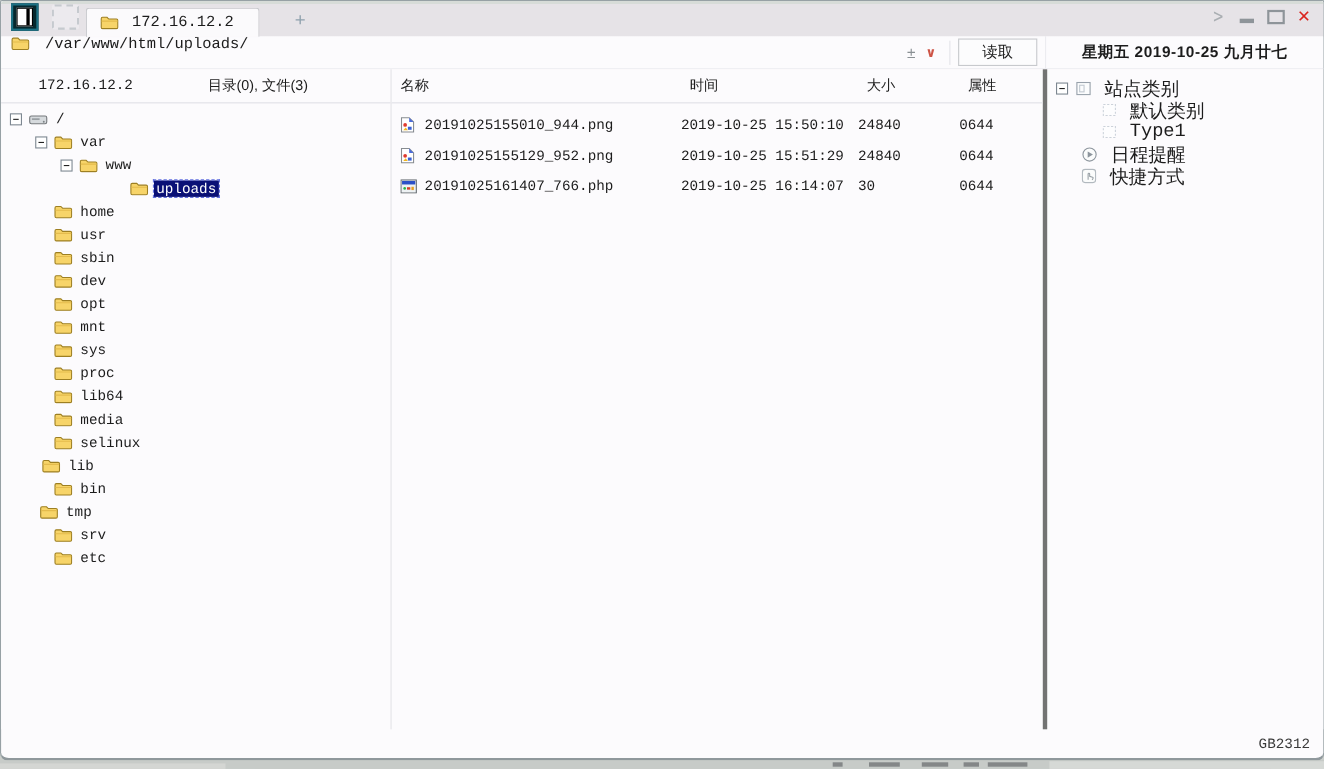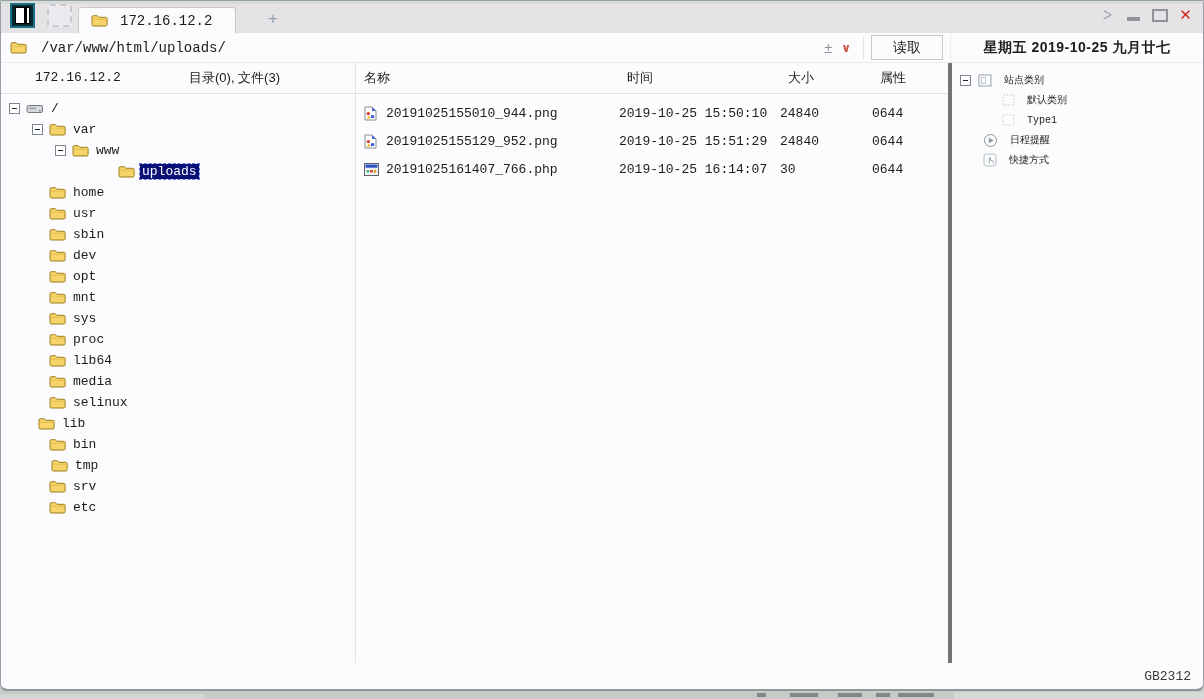--- a/index.html
+++ b/index.html
@@ -40,21 +40,21 @@
   .tab .lbl{font-size:14px;}
   .newtab{margin:0 0 9px 32px;color:#90a2ae;font-size:17px;line-height:10px;cursor:default;}
   .wctrls{position:absolute;right:8px;top:5px;display:flex;align-items:center;gap:7px;}
   .wbtn{width:19px;height:18px;display:flex;align-items:center;justify-content:center;}
   .chev{color:#a9aeb2;font-size:15px;transform:scaleY(1.25);font-family:"DejaVu Sans Mono",monospace;}
   .minbar{width:13px;height:4px;background:#8e9499;margin-top:7px;}
   .maxbox{width:12px;height:9px;border:2px solid #8e9499;}
   .closex{color:#da251f;font-size:15px;font-weight:bold;}
 
   
-  .addrrow{flex:0 0 29px;display:flex;align-items:center;background:#fcfbfd;border-bottom:1px solid #ececf0;}
+  .addrrow{flex:0 0 29px;display:flex;align-items:flex-start;background:#fcfbfd;border-bottom:1px solid #ececf0;}
   .addr-folder{margin-left:9px;display:flex;}
   .path{margin-left:9px;font-size:14px;}
   .addr-right{margin-left:auto;display:flex;align-items:center;height:100%;}
   .pm{color:#8a9094;font-size:14px;}
   .dd{color:#cd5446;font-size:12px;margin:0 12px 0 9px;font-weight:bold;}
   .vsep{width:1px;height:22px;background:#e4e4e8;}
   .readbtn{width:70px;height:23px;margin:0 7px;background:#fcfcfd;border:1px solid #c7c9cd;
     display:flex;align-items:center;justify-content:center;font-size:14px;cursor:default;}
   .datebox{width:252px;height:100%;display:flex;align-items:center;justify-content:center;
     font-size:14px;border-left:1px solid #ececf0;letter-spacing:0.5px;font-weight:bold;}
@@ -86,21 +86,21 @@
 
   
   .flist{padding-top:5px;}
   .frow{height:28px;display:flex;align-items:center;padding-left:8px;font-size:13px;}
   .ficn{width:22px;flex:0 0 22px;display:flex;align-items:center;}
   .fname{width:233px;flex:0 0 233px;white-space:pre;overflow:hidden;}
   .ftime{width:161px;flex:0 0 161px;}
   .fsize{width:92px;flex:0 0 92px;}
 
   
-  .rrow{height:20px;display:flex;align-items:center;font-size:10px;}
+  .rrow{height:20px;display:flex;align-items:center;font-size:17px;}
   .rrow .rlabel{margin-left:7px;white-space:pre;}
   .rrow .ebox{margin-right:7px;}
 
   
   .status{flex:0 0 26px;display:flex;align-items:center;justify-content:flex-end;
     padding-right:12px;font-size:13px;color:#3a3a3a;}
 
   
   .desk{position:absolute;left:0;bottom:0;width:1204px;height:8px;background:#c7cbc8;}
   .desk .lite{position:absolute;right:0;bottom:0;width:250px;height:7px;background:#d6d9d6;}
@@ -342,21 +342,21 @@
           <div class="trow" style="padding-left:31px">
             <span class="eslot"></span>
             <span class="icn">
               <svg width="17" height="13" viewBox="0 0 17 13">
                 <path d="M1 3c0-.8.5-1.3 1.2-1.3h4.1l1.6 1.6h7c.7 0 1.2.5 1.2 1.2v6.2c0 .8-.5 1.3-1.2 1.3H2.2C1.5 12 1 11.5 1 10.7z" fill="#f7d469" stroke="#9d7f22"></path>
                 <path d="M1.4 5.2h14.4" stroke="#e4bb4d" fill="none"></path>
               </svg>
             </span>
             <span class="tlabel mono">bin</span>
           </div>
-          <div class="trow" style="padding-left:33px">
+          <div class="trow" style="padding-left:18px">
             <span class="eslot"></span>
             <span class="icn">
               <svg width="17" height="13" viewBox="0 0 17 13">
                 <path d="M1 3c0-.8.5-1.3 1.2-1.3h4.1l1.6 1.6h7c.7 0 1.2.5 1.2 1.2v6.2c0 .8-.5 1.3-1.2 1.3H2.2C1.5 12 1 11.5 1 10.7z" fill="#f7d469" stroke="#9d7f22"></path>
                 <path d="M1.4 5.2h14.4" stroke="#e4bb4d" fill="none"></path>
               </svg>
             </span>
             <span class="tlabel mono">tmp</span>
           </div>
           <div class="trow" style="padding-left:31px">

